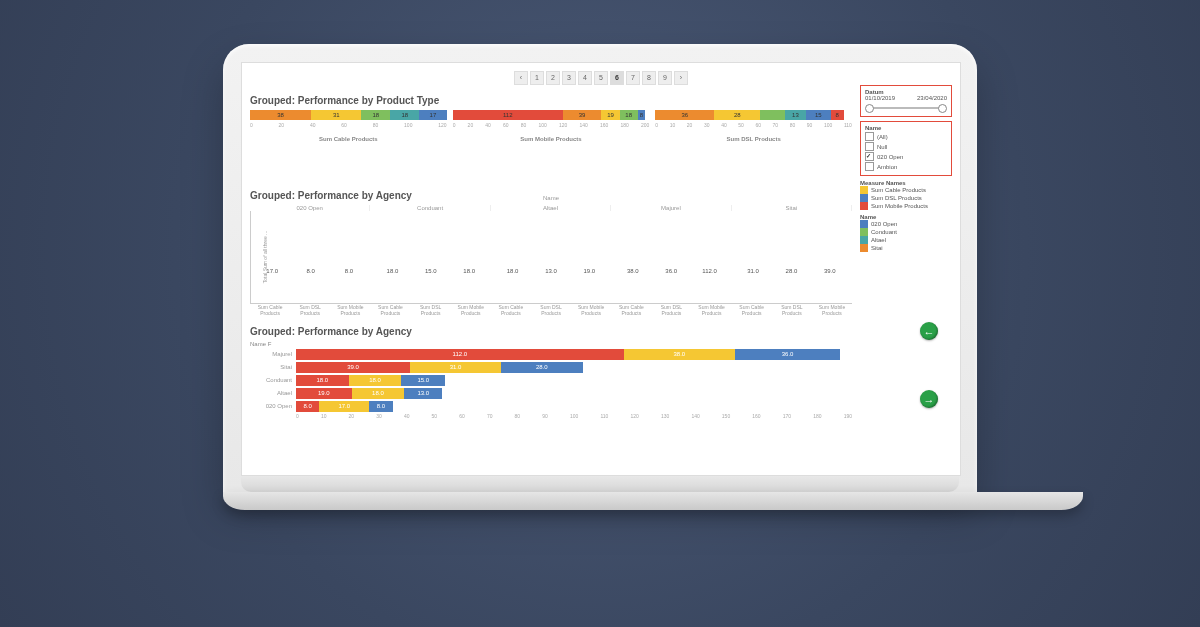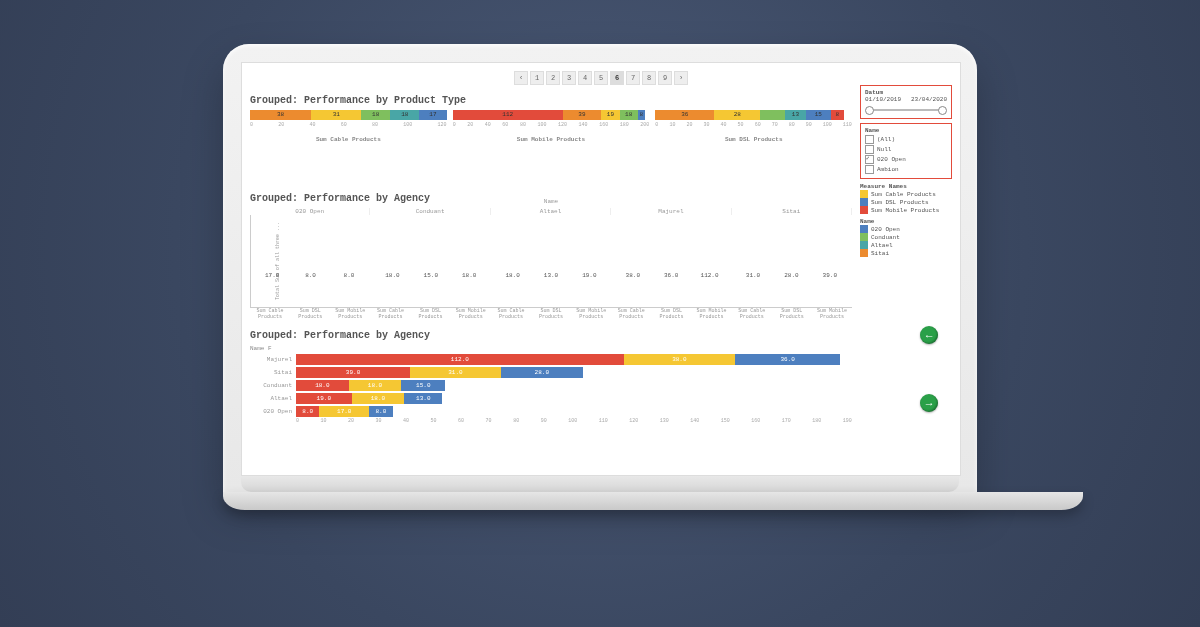--- a/index.html
+++ b/index.html
@@ -8,21 +8,21 @@
   .bezel{background:linear-gradient(#f2f2f2,#e8e8e8);border-radius:26px 26px 0 0;padding:18px 18px 0 18px;box-shadow:0 20px 40px rgba(0,0,0,.25), inset 0 2px 4px rgba(255,255,255,.8);}
   .screen{background:#fff;width:718px;height:412px;border:1px solid #ddd;position:relative;overflow:hidden;}
   .base{height:16px;background:linear-gradient(#e8e8e8,#d6d6d6);border-radius:0 0 10px 10px;}
   .keyboard{width:860px;height:18px;margin:0 auto;background:linear-gradient(#e6e6e6,#c9c9c9);border-radius:0 0 22px 22px/0 0 14px 14px;box-shadow:0 6px 12px rgba(0,0,0,.25);}
 
   
   .pagination{display:flex;justify-content:center;gap:2px;margin-top:4px;}
   .pagination span{display:inline-block;min-width:12px;line-height:12px;text-align:center;font-size:7px;color:#666;background:#eee;border:1px solid #ddd;cursor:pointer;}
   .pagination span.active{background:#ddd;color:#333;font-weight:bold;}
 
-  .content{position:absolute;inset:0;padding:4px 8px 6px 8px;font-family:Liberation Mono, monospace;}
+  .content{position:absolute;inset:0;padding:4px 8px 6px 8px;}
   h4{font-size:10px;color:#555;margin:10px 0 4px 0;font-weight:600;}
   .row{display:flex;gap:8px;}
   .main{flex:1;}
   .side{width:92px;font-size:6px;color:#555;}
 
   
   .s1{display:flex;gap:6px;}
   .s1 .col{flex:1;}
   .stack{display:flex;height:10px;width:100%;border:0;margin-bottom:2px;}
   .stack span{display:block;height:100%;position:relative;}

